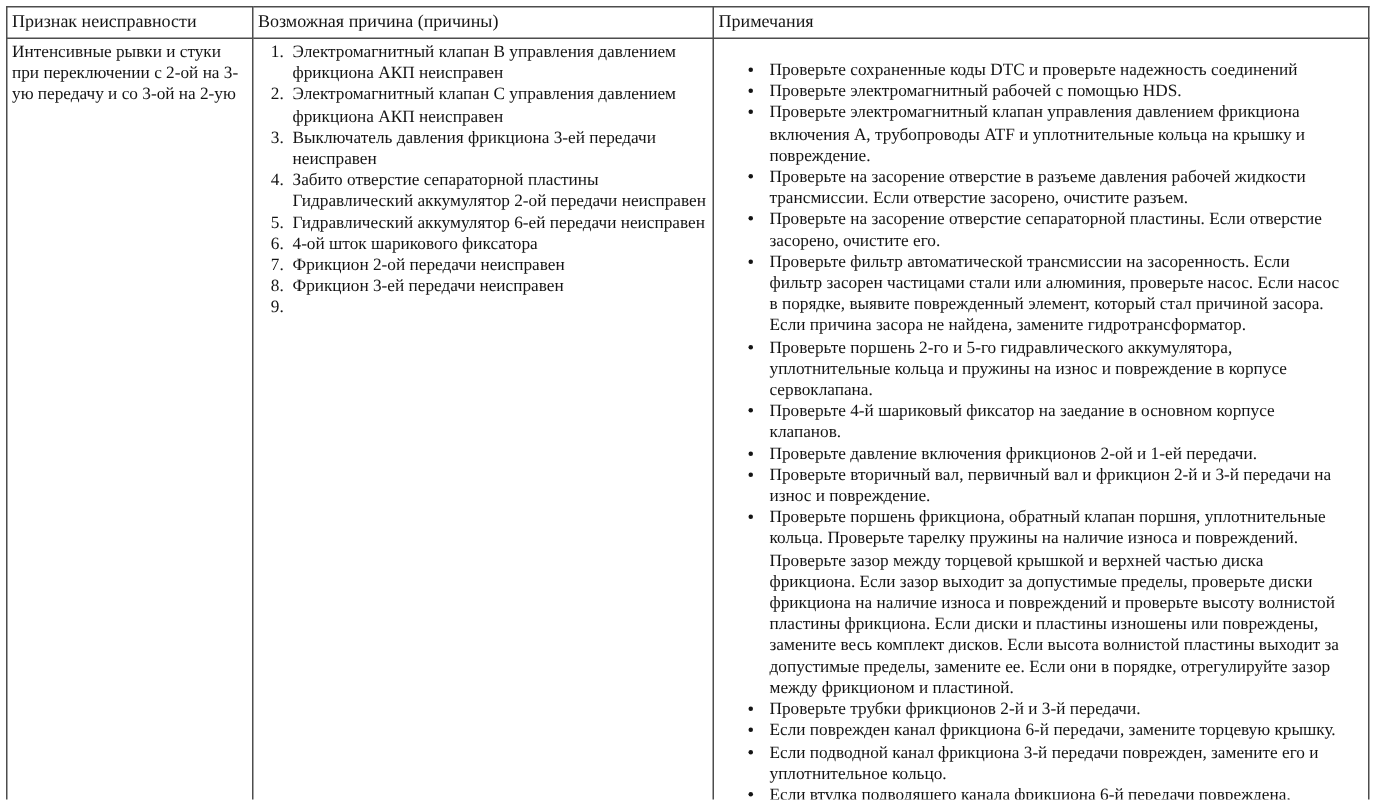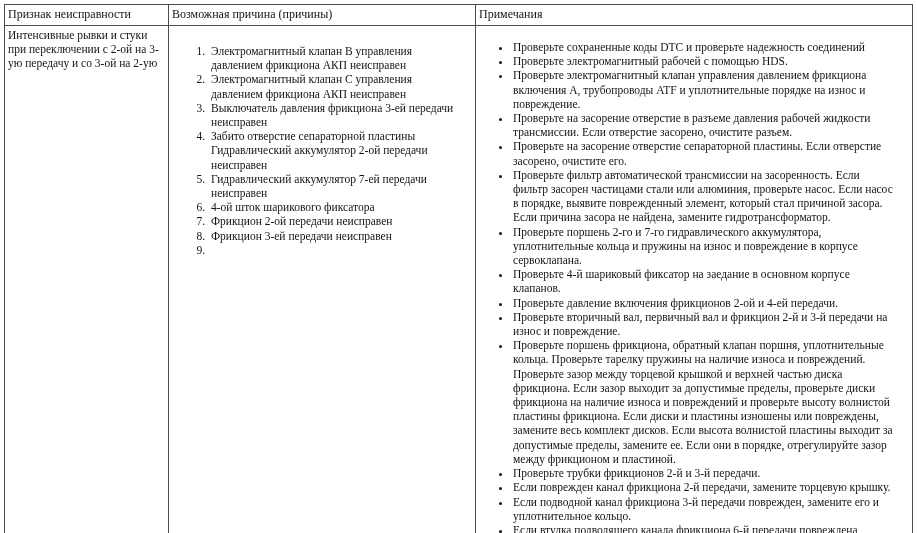--- a/index.html
+++ b/index.html
@@ -36,21 +36,21 @@
     padding: 2px 3px 3px 3px;
   }
   .trouble-table td {
     font-size: 11.5px;
     line-height: 14.2px;
   }
   .symptom-cell div {
     padding-top: 0;
   }
   .cause-cell ol {
-    margin: 16px;
+    margin: 0;
     padding: 0 0 0 20px;
   }
   .cause-cell ol li {
     white-space: pre-wrap;     
     padding-left: 3px;
     margin: 0;
   }
   .notes-cell ul {
     margin: 12px;
     padding: 0 0 0 21px;
@@ -83,42 +83,42 @@
         <td class="symptom-cell">
           <div>Интенсивные рывки и стуки при переключении с 2-ой на 3-ую передачу и со 3-ой на 2-ую</div>
         </td>
         <td class="cause-cell">
           <ol>
               <li>Электромагнитный клапан B управления давлением фрикциона АКП неисправен</li>
               <li>Электромагнитный клапан C управления давлением фрикциона АКП неисправен</li>
               <li>Выключатель давления фрикциона 3-ей передачи неисправен</li>
               <li>Забито отверстие сепараторной пластины
 Гидравлический аккумулятор 2-ой передачи неисправен</li>
-              <li>Гидравлический аккумулятор 7-ей передачи неисправен</li>
+              <li>Гидравлический аккумулятор 6-ей передачи неисправен</li>
               <li>4-ой шток шарикового фиксатора</li>
               <li>Фрикцион 2-ой передачи неисправен</li>
               <li>Фрикцион 3-ей передачи неисправен</li>
               <li></li>
             </ol>
         </td>
         <td class="notes-cell">
           <ul>
               <li>Проверьте сохраненные коды DTC и проверьте надежность соединений</li>
               <li>Проверьте электромагнитный рабочей с помощью HDS.</li>
-              <li>Проверьте электромагнитный клапан управления давлением фрикциона включения A, трубопроводы ATF и уплотнительные порядке на износ и повреждение.</li>
+              <li>Проверьте электромагнитный клапан управления давлением фрикциона включения A, трубопроводы ATF и уплотнительные кольца на крышку и повреждение.</li>
               <li>Проверьте на засорение отверстие в разъеме давления рабочей жидкости трансмиссии. Если отверстие засорено, очистите разъем.</li>
               <li>Проверьте на засорение отверстие сепараторной пластины. Если отверстие засорено, очистите его.</li>
               <li>Проверьте фильтр автоматической трансмиссии на засоренность. Если фильтр засорен частицами стали или алюминия, проверьте насос. Если насос в порядке, выявите поврежденный элемент, который стал причиной засора. Если причина засора не найдена, замените гидротрансформатор.</li>
-              <li>Проверьте поршень 2-го и 7-го гидравлического аккумулятора, уплотнительные кольца и пружины на износ и повреждение в корпусе сервоклапана.</li>
+              <li>Проверьте поршень 2-го и 5-го гидравлического аккумулятора, уплотнительные кольца и пружины на износ и повреждение в корпусе сервоклапана.</li>
               <li>Проверьте 4-й шариковый фиксатор на заедание в основном корпусе клапанов.</li>
-              <li>Проверьте давление включения фрикционов 2-ой и 4-ей передачи.</li>
+              <li>Проверьте давление включения фрикционов 2-ой и 1-ей передачи.</li>
               <li>Проверьте вторичный вал, первичный вал и фрикцион 2-й и 3-й передачи на износ и повреждение.</li>
               <li>Проверьте поршень фрикциона, обратный клапан поршня, уплотнительные кольца. Проверьте тарелку пружины на наличие износа и повреждений. Проверьте зазор между торцевой крышкой и верхней частью диска фрикциона. Если зазор выходит за допустимые пределы, проверьте диски фрикциона на наличие износа и повреждений и проверьте высоту волнистой пластины фрикциона. Если диски и пластины изношены или повреждены, замените весь комплект дисков. Если высота волнистой пластины выходит за допустимые пределы, замените ее. Если они в порядке, отрегулируйте зазор между фрикционом и пластиной.</li>
               <li>Проверьте трубки фрикционов 2-й и 3-й передачи.</li>
-              <li>Если поврежден канал фрикциона 2-й передачи, замените торцевую крышку.</li>
+              <li>Если поврежден канал фрикциона 6-й передачи, замените торцевую крышку.</li>
               <li>Если подводной канал фрикциона 3-й передачи поврежден, замените его и уплотнительное кольцо.</li>
               <li>Если втулка подводящего канала фрикциона 6-й передачи повреждена, замените вторичный вал.</li>
               <li>Если втулка подводящего канала фрикциона 3-ой передачи повреждена, замените первичный вал.</li>
             </ul>
         </td>
       </tr>
     </tbody>
   </table>
 </div>
 

